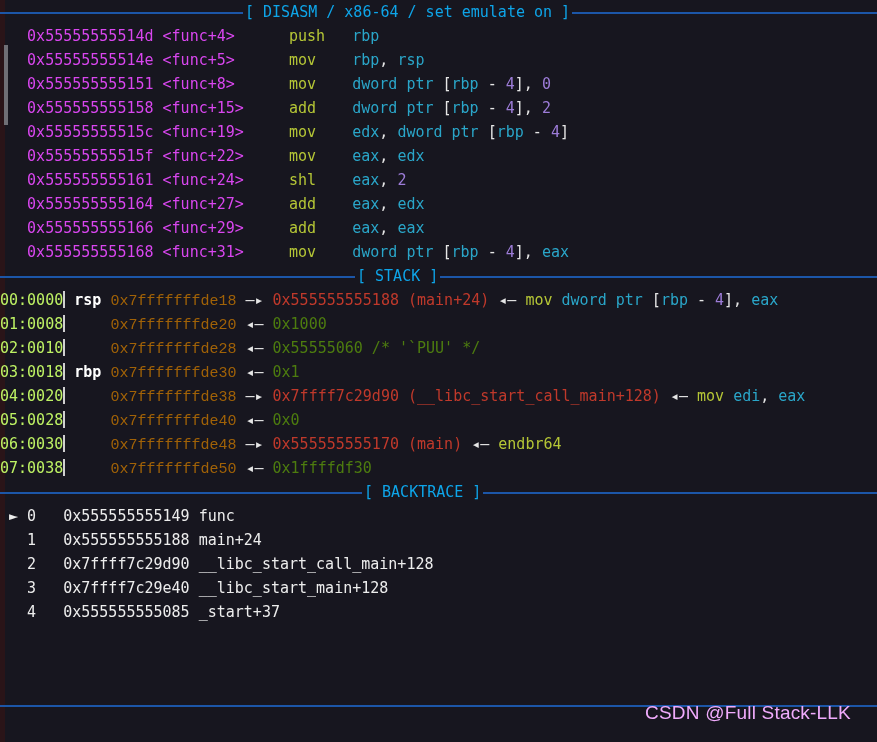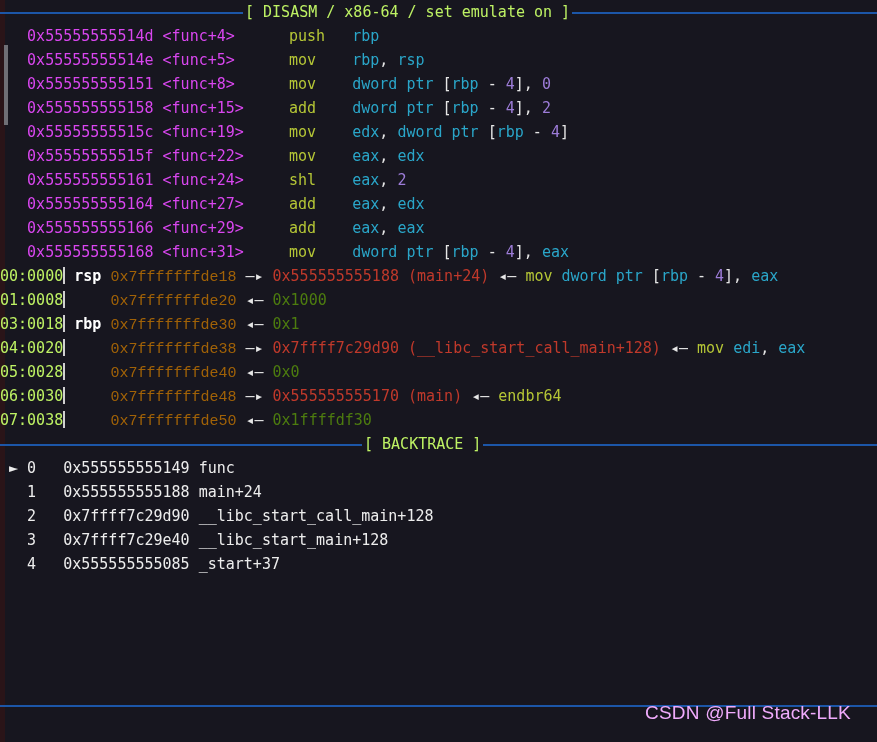--- a/index.html
+++ b/index.html
@@ -67,21 +67,21 @@
     overflow: hidden;
   }
   .banner .rule {
     flex: 0 0 auto;
     height: 0;
     border-top: 2px solid #1c56a8;
     margin-top: 1px;
   }
   .banner .rule.right { flex: 1 1 auto; }
   .banner .btitle {
-    color: #bef264;
+    color: #0ea5e9;
     padding: 0 2px;
     flex: 0 0 auto;
   }
 
   
   .c-green      { color: #25a65b; }
   .c-green-b    { color: #25a65b; font-weight: bold; }
   .c-addr       { color: #d946ef; }
   .c-mnem       { color: #b5c636; }          
   .c-mnem-b     { color: #cddc39; font-weight: bold; }
@@ -157,24 +157,30 @@
         <div class="line"><span class="c-white">   </span><span class="c-addr">0x555555555151 </span><span class="c-addr">&lt;func+8&gt;   </span><span>   </span><span class="c-mnem">mov    </span><span class="c-reg">dword ptr </span><span class="c-punct">[</span><span class="c-reg">rbp</span><span class="c-punct"> - </span><span class="c-num">4</span><span class="c-punct">], </span><span class="c-num">0</span></div>
         <div class="line"><span class="c-white">   </span><span class="c-addr">0x555555555158 </span><span class="c-addr">&lt;func+15&gt;  </span><span>   </span><span class="c-mnem">add    </span><span class="c-reg">dword ptr </span><span class="c-punct">[</span><span class="c-reg">rbp</span><span class="c-punct"> - </span><span class="c-num">4</span><span class="c-punct">], </span><span class="c-num">2</span></div>
         <div class="line"><span class="c-white">   </span><span class="c-addr">0x55555555515c </span><span class="c-addr">&lt;func+19&gt;  </span><span>   </span><span class="c-mnem">mov    </span><span class="c-reg">edx</span><span class="c-punct">, </span><span class="c-reg">dword ptr </span><span class="c-punct">[</span><span class="c-reg">rbp</span><span class="c-punct"> - </span><span class="c-num">4</span><span class="c-punct">]</span></div>
         <div class="line"><span class="c-white">   </span><span class="c-addr">0x55555555515f </span><span class="c-addr">&lt;func+22&gt;  </span><span>   </span><span class="c-mnem">mov    </span><span class="c-reg">eax</span><span class="c-punct">, </span><span class="c-reg">edx</span></div>
         <div class="line"><span class="c-white">   </span><span class="c-addr">0x555555555161 </span><span class="c-addr">&lt;func+24&gt;  </span><span>   </span><span class="c-mnem">shl    </span><span class="c-reg">eax</span><span class="c-punct">, </span><span class="c-num">2</span></div>
         <div class="line"><span class="c-white">   </span><span class="c-addr">0x555555555164 </span><span class="c-addr">&lt;func+27&gt;  </span><span>   </span><span class="c-mnem">add    </span><span class="c-reg">eax</span><span class="c-punct">, </span><span class="c-reg">edx</span></div>
         <div class="line"><span class="c-white">   </span><span class="c-addr">0x555555555166 </span><span class="c-addr">&lt;func+29&gt;  </span><span>   </span><span class="c-mnem">add    </span><span class="c-reg">eax</span><span class="c-punct">, </span><span class="c-reg">eax</span></div>
         <div class="line"><span class="c-white">   </span><span class="c-addr">0x555555555168 </span><span class="c-addr">&lt;func+31&gt;  </span><span>   </span><span class="c-mnem">mov    </span><span class="c-reg">dword ptr </span><span class="c-punct">[</span><span class="c-reg">rbp</span><span class="c-punct"> - </span><span class="c-num">4</span><span class="c-punct">], </span><span class="c-reg">eax</span></div>
       </div>
 
+    <div class="banner">
+      <div class="rule" style="width:355px"></div>
+      <div class="btitle">[ STACK ]</div>
+      <div class="rule right"></div>
+    </div>
 
     <div id="stack-rows">
         <div class="line"><span class="c-idx">00:0000</span><span class="stk-bar"></span><span class="c-whiteb"> rsp </span><span class="c-stackaddr">0x7fffffffde18</span><span class="c-arrow"> —▸ </span><span class="c-code">0x555555555188</span><span class="c-punct"> </span><span class="c-sym-red">(main+24)</span><span class="c-punct"> </span><span class="c-arrow">◂—</span><span class="c-punct"> </span><span class="c-mnem">mov</span><span class="c-punct"> </span><span class="c-reg">dword ptr </span><span class="c-punct">[</span><span class="c-reg">rbp</span><span class="c-punct"> - </span><span class="c-num">4</span><span class="c-punct">], </span><span class="c-reg">eax</span></div>
         <div class="line"><span class="c-idx">01:0008</span><span class="stk-bar"></span><span class="c-whiteb">     </span><span class="c-stackaddr">0x7fffffffde20</span><span class="c-arrow"> ◂— </span><span class="c-white">0x1000</span></div>
+        <div class="line"><span class="c-idx">02:0010</span><span class="stk-bar"></span><span class="c-whiteb">     </span><span class="c-stackaddr">0x7fffffffde28</span><span class="c-arrow"> ◂— </span><span class="c-white">0x55555060 /* '`PUU' */</span></div>
         <div class="line"><span class="c-idx">03:0018</span><span class="stk-bar"></span><span class="c-whiteb"> rbp </span><span class="c-stackaddr">0x7fffffffde30</span><span class="c-arrow"> ◂— </span><span class="c-white">0x1</span></div>
         <div class="line"><span class="c-idx">04:0020</span><span class="stk-bar"></span><span class="c-whiteb">     </span><span class="c-stackaddr">0x7fffffffde38</span><span class="c-arrow"> —▸ </span><span class="c-code">0x7ffff7c29d90</span><span class="c-punct"> </span><span class="c-sym-red">(__libc_start_call_main+128)</span><span class="c-punct"> </span><span class="c-arrow">◂—</span><span class="c-punct"> </span><span class="c-mnem">mov</span><span class="c-punct"> </span><span class="c-reg">edi</span><span class="c-punct">, </span><span class="c-reg">eax</span></div>
         <div class="line"><span class="c-idx">05:0028</span><span class="stk-bar"></span><span class="c-whiteb">     </span><span class="c-stackaddr">0x7fffffffde40</span><span class="c-arrow"> ◂— </span><span class="c-white">0x0</span></div>
         <div class="line"><span class="c-idx">06:0030</span><span class="stk-bar"></span><span class="c-whiteb">     </span><span class="c-stackaddr">0x7fffffffde48</span><span class="c-arrow"> —▸ </span><span class="c-code">0x555555555170</span><span class="c-punct"> </span><span class="c-sym-red">(main)</span><span class="c-punct"> </span><span class="c-arrow">◂—</span><span class="c-punct"> </span><span class="c-mnem">endbr64</span></div>
         <div class="line"><span class="c-idx">07:0038</span><span class="stk-bar"></span><span class="c-whiteb">     </span><span class="c-stackaddr">0x7fffffffde50</span><span class="c-arrow"> ◂— </span><span class="c-white">0x1ffffdf30</span></div>
       </div>
 
     <div class="banner">
       <div class="rule" style="width:362px"></div>
       <div class="btitle">[ BACKTRACE ]</div>

